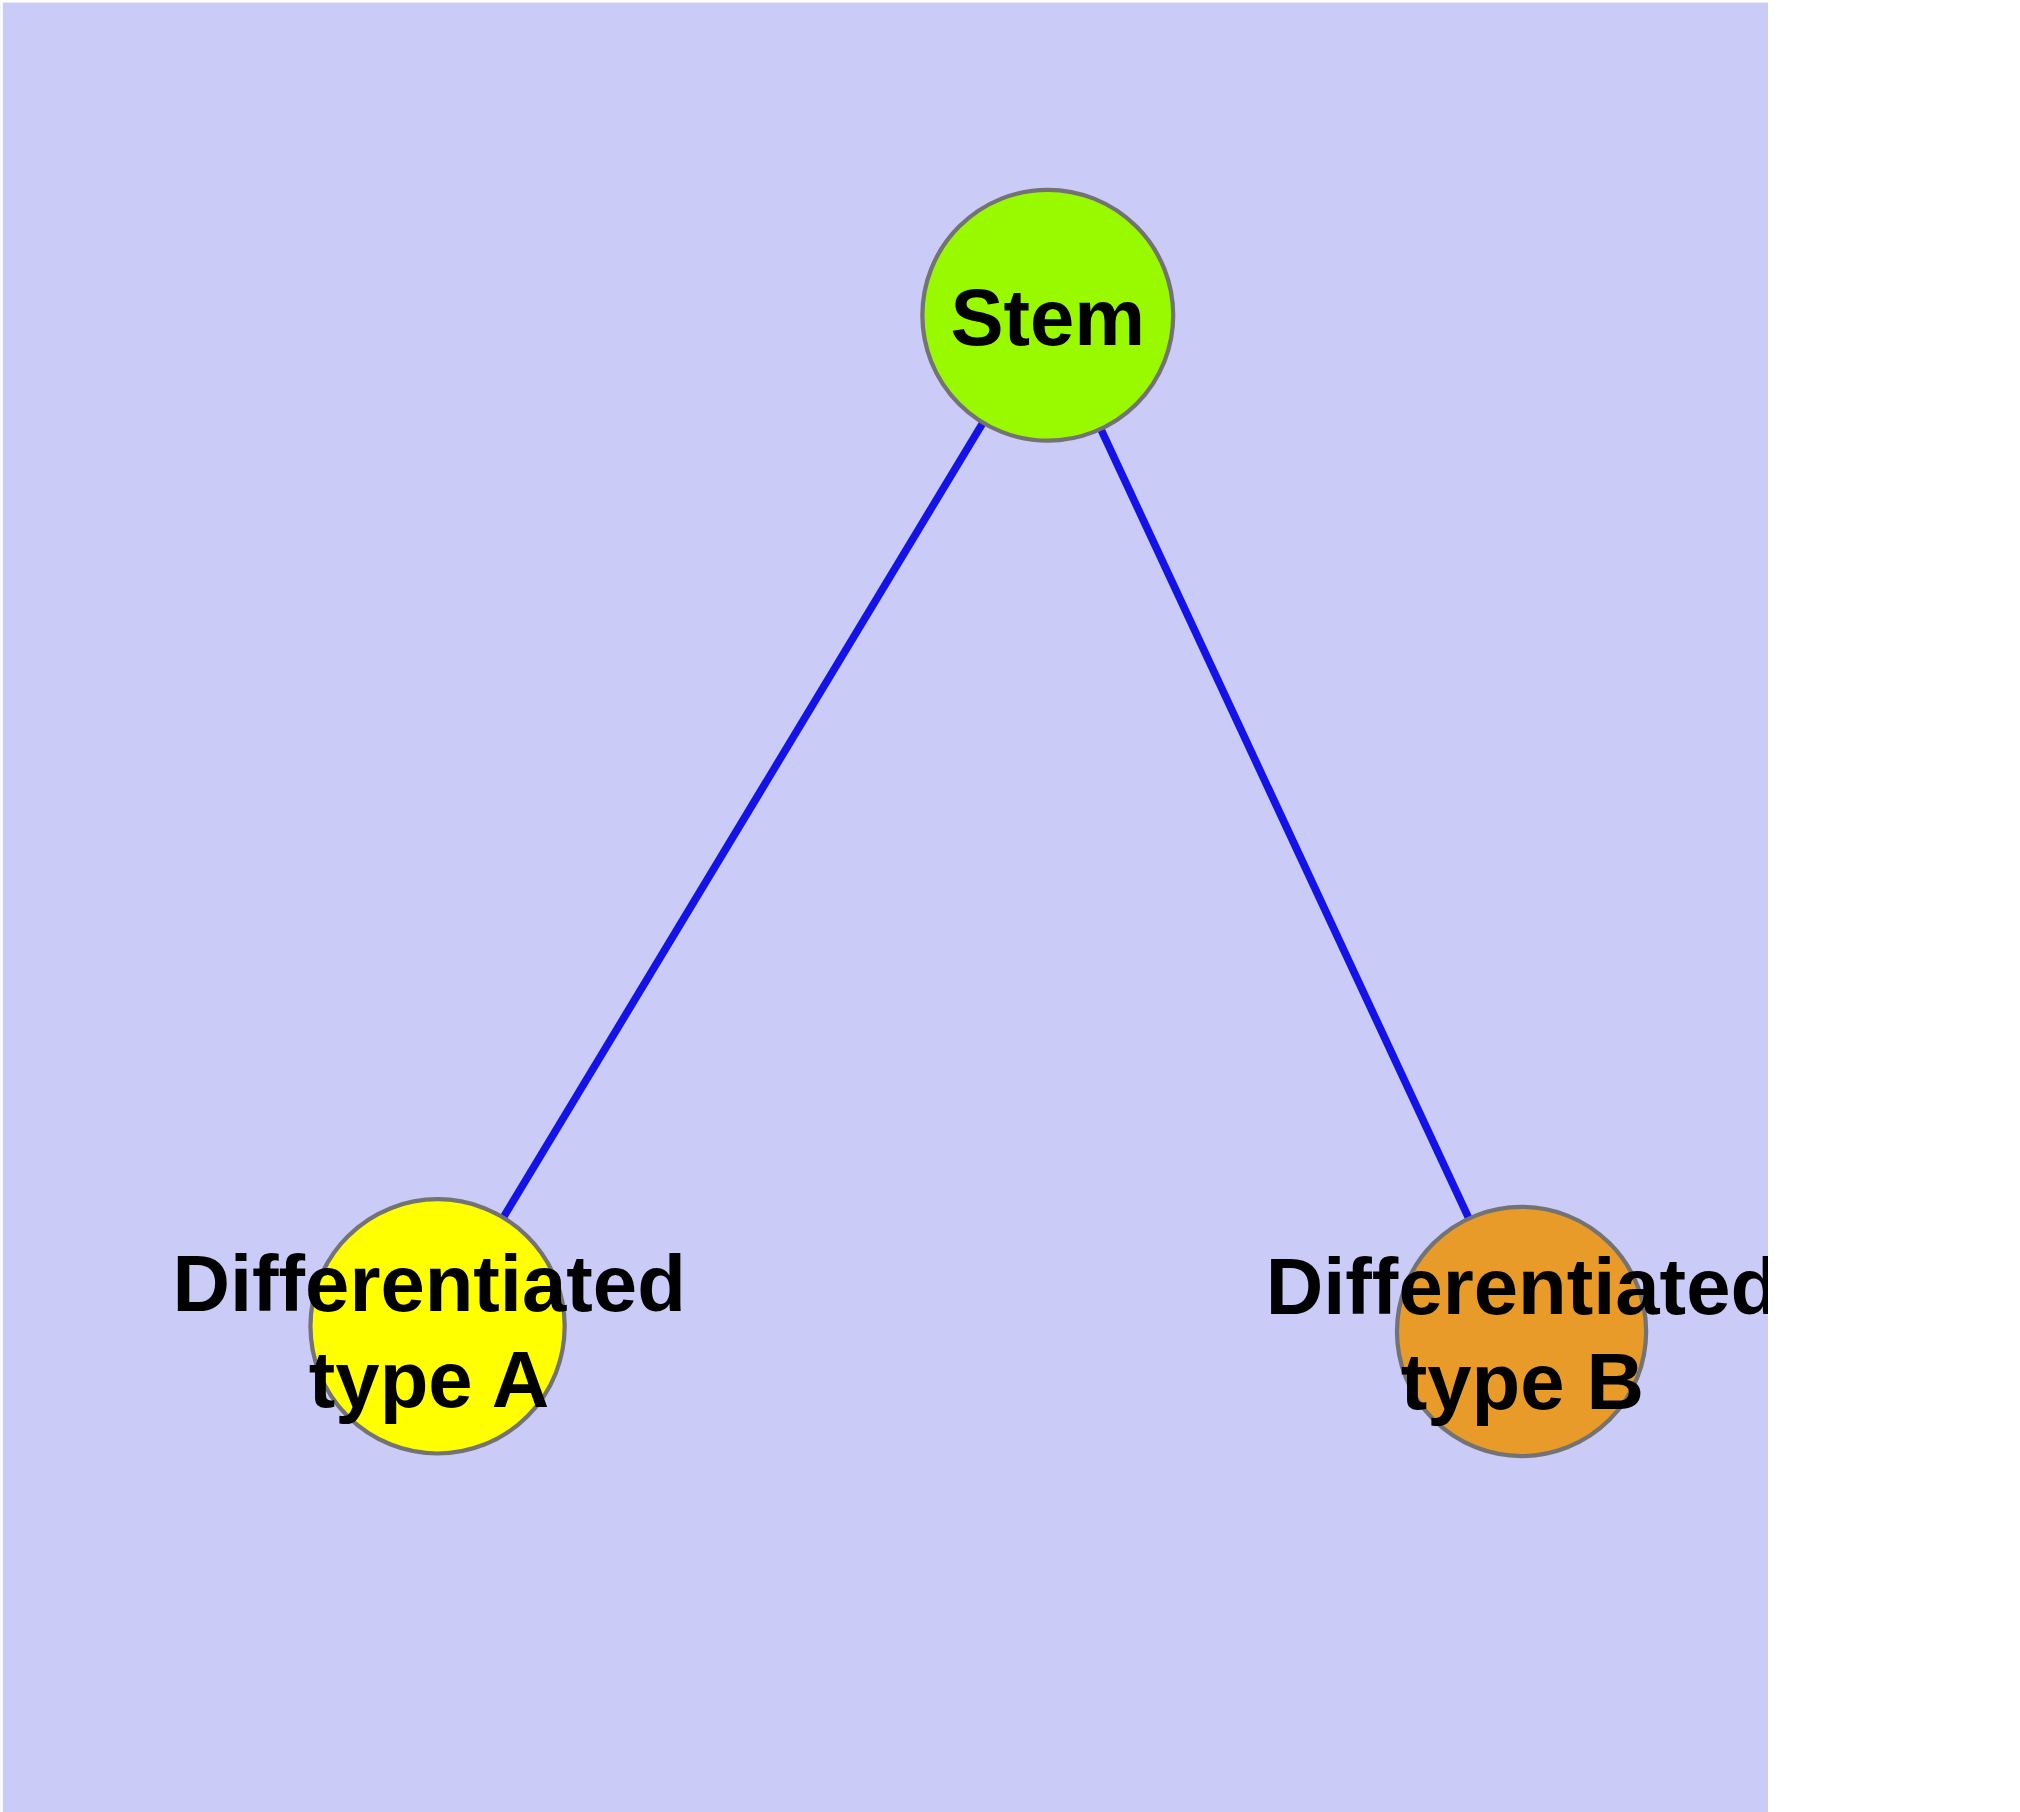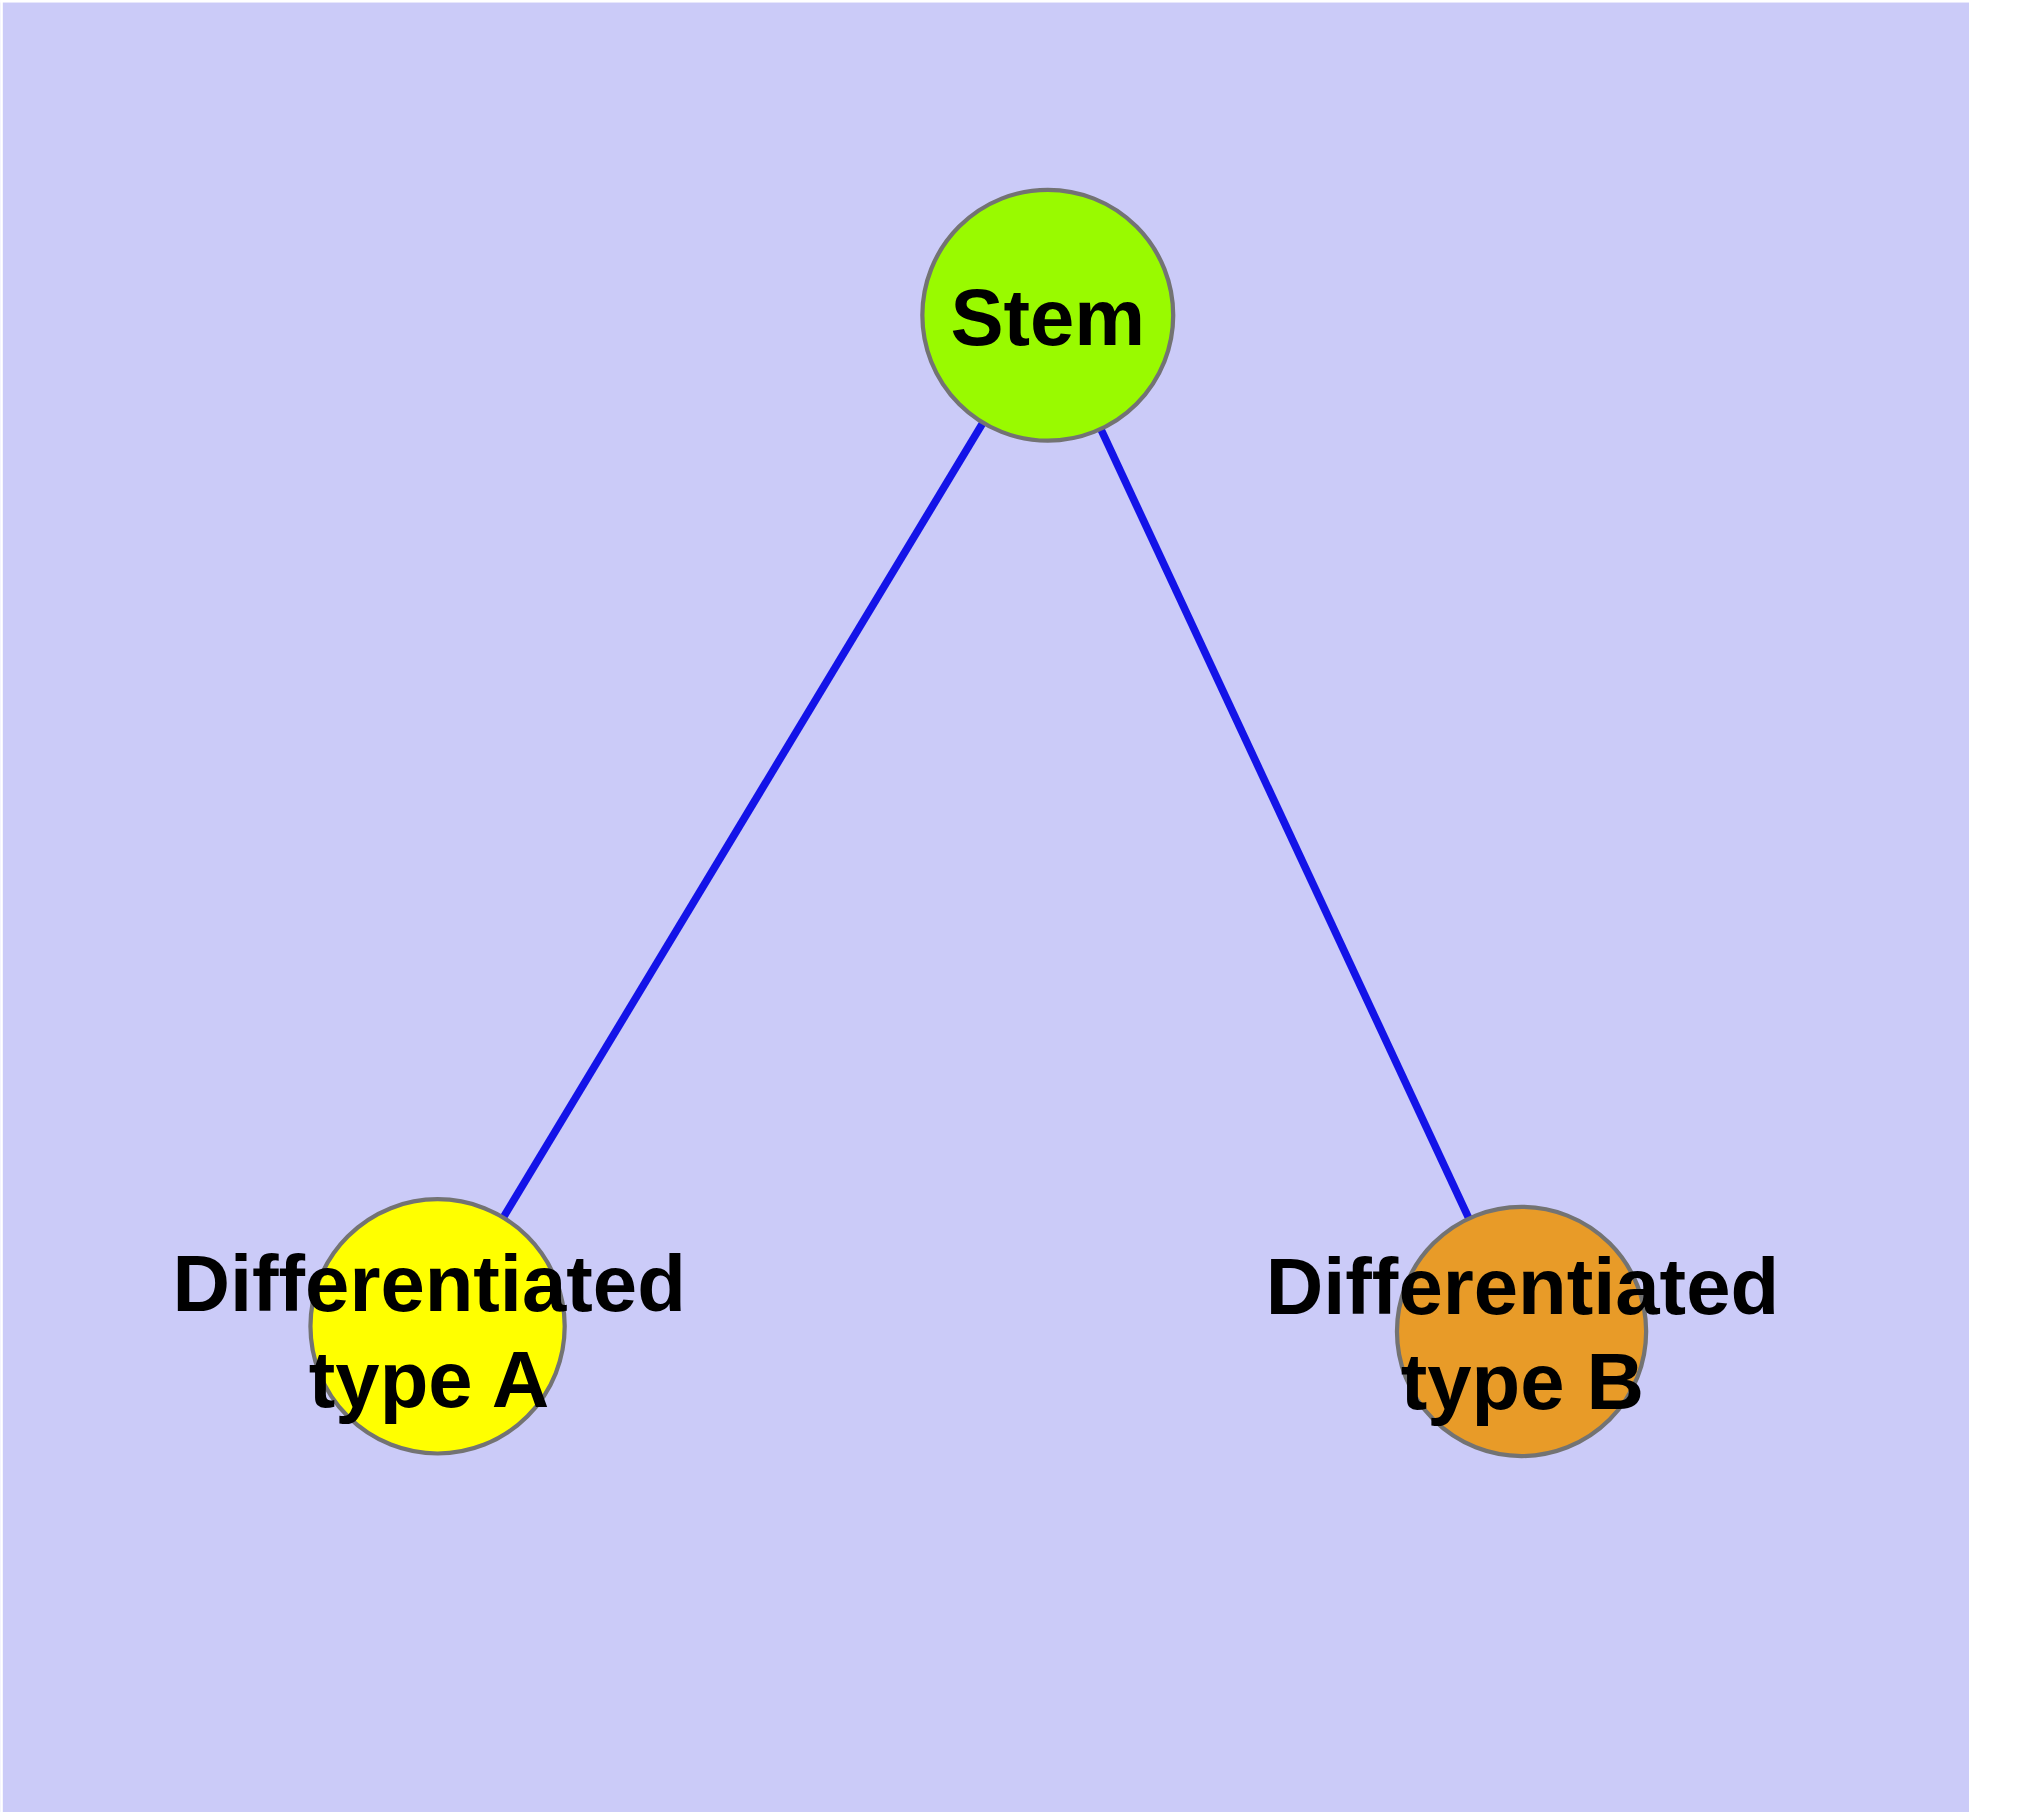--- a/index.html
+++ b/index.html
@@ -2,21 +2,21 @@
 <html style="font-size:13.6px"><head>
 <meta charset="utf-8">
 <style>
   html, body {
     margin: 0;
     padding: 0;
     background: #ffffff;
   }
   #stage {
     position: relative;
-    width: 1969px;
+    width: 1768px;
     height: 1812px;
     overflow: hidden;
     text-align: center;
   }
   svg {
     position: absolute;
     top: 0;
     left: 0;
     display: block;
   }

